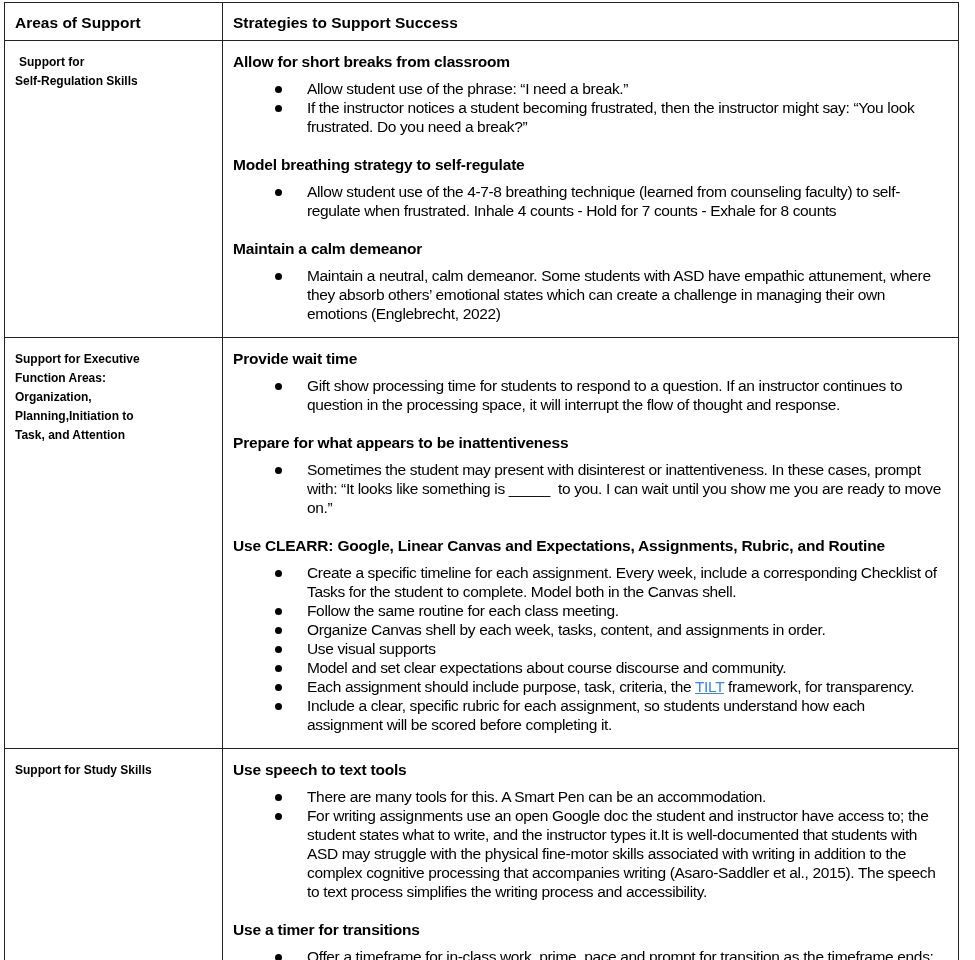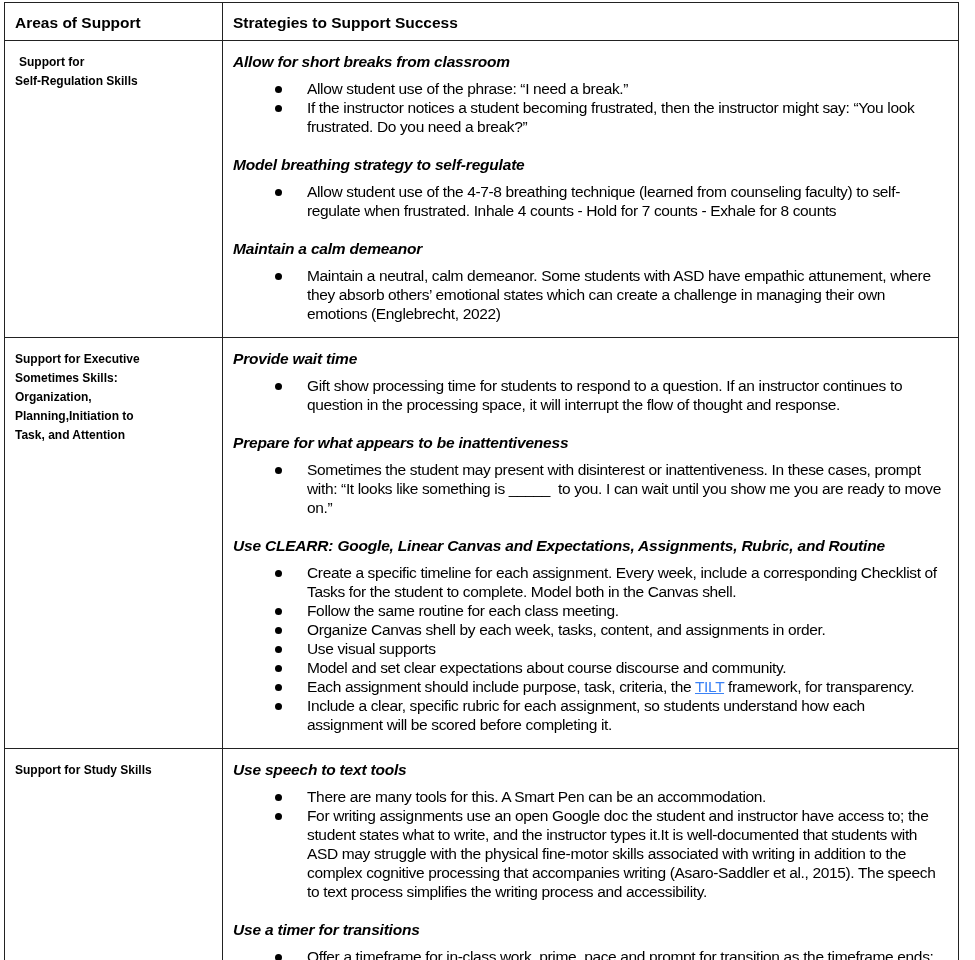--- a/index.html
+++ b/index.html
@@ -12,21 +12,21 @@
   col.c1 { width: 218px; }
   col.c2 { width: 736px; }
   .hdr th { height: 37px; font-weight: bold; font-size: 15.5px; }
   .hdr th .in { padding: 11px 0 0 10px; }
   .hdr th.h2 .in { padding-left: 10px; }
   .area { font-weight: bold; font-size: 12px; line-height: 19px; padding: 12px 8px 0 10px !important; }
   .strat { padding: 11px 6px 6px 10px !important; font-size: 15.5px; line-height: 19px;
            font-family: "Liberation Sans", sans-serif; letter-spacing: -0.35px; }
   .section { margin-bottom: 19px; }
   .section:last-child { margin-bottom: 0; }
-  .sec-title { font-weight: bold; letter-spacing: -0.2px; font-style: italic; }
+  .sec-title { font-weight: bold; letter-spacing: -0.2px; }
   ul.bul { margin: 8px; padding: 0; list-style: none; }
   ul.bul li { position: relative; padding-left: 66px; }
   ul.bul li .dot { position: absolute; left: 34px; top: 6.5px; width: 7px; height: 7px;
                    border-radius: 50%; background: #000; }
   a.link { color: #3b82f6; text-decoration: underline; }
   .r1 { height: 266px; }
   .r2 { height: 312px; }
   .r3 { height: 226px; }
 </style>
 </head>
@@ -71,21 +71,21 @@
         <ul class="bul">
           <li><span class="dot"></span><span>Maintain a neutral, calm demeanor. Some students with ASD have empathic attunement, where they absorb others’ emotional states which can create a challenge in managing their own emotions (Englebrecht, 2022)</span></li>
         </ul>
       </div>
     </td>
   </tr>
 
   <tr class="r2">
     <td class="area">
       <div>Support for Executive</div>
-      <div>Sometimes Skills:</div>
+      <div>Function Areas:</div>
       <div>Organization,</div>
       <div>Planning,Initiation to</div>
       <div>Task, and Attention</div>
     </td>
     <td class="strat">
       <div class="section">
         <div class="sec-title">Provide wait time</div>
         <ul class="bul">
           <li><span class="dot"></span><span>Gift show processing time for students to respond to a question. If an instructor continues to question in the processing space, it will interrupt the flow of thought and response.</span></li>
         </ul>

